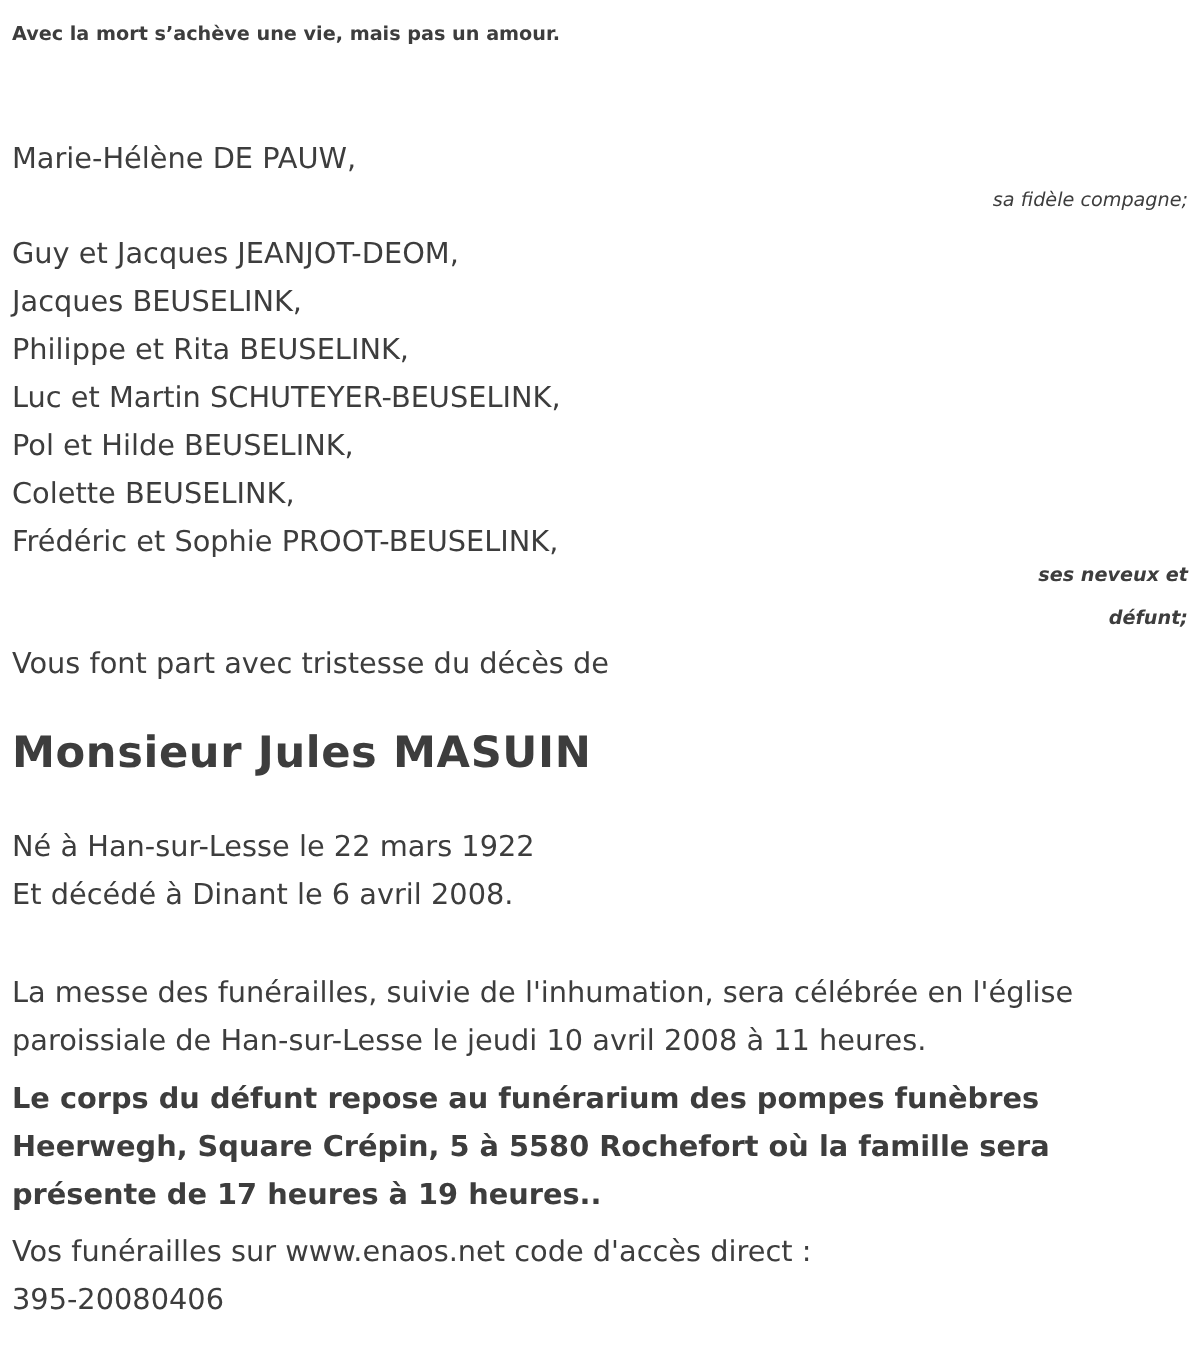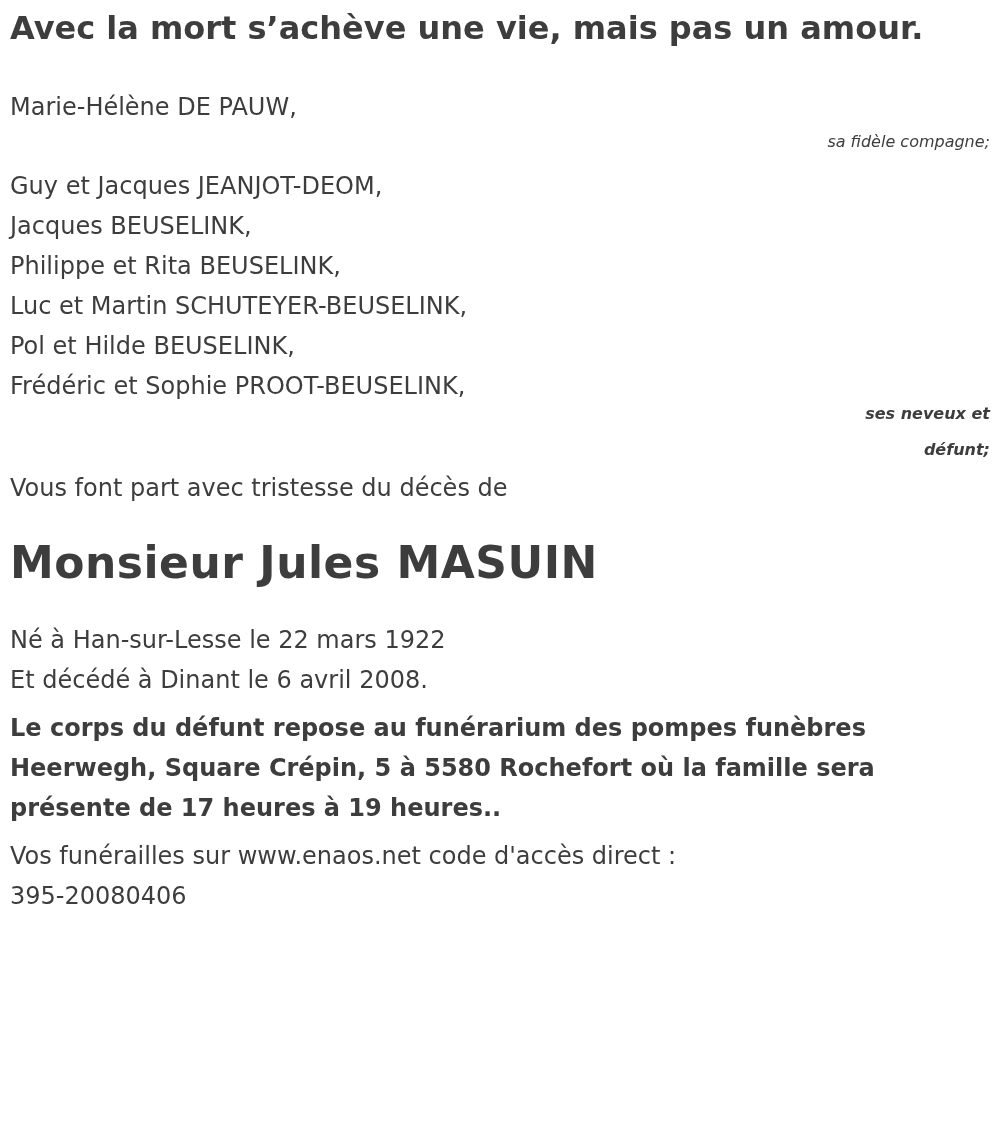--- a/index.html
+++ b/index.html
@@ -15,41 +15,41 @@
     overflow: hidden;
   }
   .page {
     box-sizing: border-box;
     width: 1000px;
     height: 1129px;
     padding: 12px 10px 0 10px;
   }
   p { margin: 0; }
   .epigraph {
-    font-size: 32px;
+    font-size: 16px;
     font-weight: 700;
     line-height: 32px;
-    margin-bottom: 46px;
+    margin-bottom: 71px;
   }
   .line {
     font-size: 24px;
     line-height: 40px;
   }
   .relation {
     font-size: 16px;
     font-style: italic;
     line-height: 36px;
     text-align: right;
   }
   .partner { line-height: 34px; }
   .names { margin-top: 6px; }
   .relations-block { margin-top: -10px; font-weight: bold; }
   .intro { margin-top: 0; }
   .deceased {
-    font-size: 44px;
+    font-size: 36px;
     font-weight: 700;
     line-height: 46px;
     margin: 32px 0 0 0;
     letter-spacing: 0.5px;
   }
   .vitals { margin-top: 34px; }
   .paragraph {
     font-size: 24px;
     line-height: 40px;
   }
@@ -74,37 +74,39 @@
   <p class="line partner">Marie-Hélène DE PAUW,</p>
 
   <p class="relation">sa fidèle compagne;</p>
 
   <div class="names">
     <p class="line">Guy et Jacques JEANJOT-DEOM,</p>
     <p class="line">Jacques BEUSELINK,</p>
     <p class="line">Philippe et Rita BEUSELINK,</p>
     <p class="line">Luc et Martin SCHUTEYER-BEUSELINK,</p>
     <p class="line">Pol et Hilde BEUSELINK,</p>
+    <p class="line">Colette BEUSELINK,</p>
     <p class="line">Frédéric et Sophie PROOT-BEUSELINK,</p>
   </div>
 
   <div class="relations-block">
     <p class="relation">ses neveux et</p>
     <p class="relation">défunt;</p>
   </div>
 
   <p class="line intro">Vous font part avec tristesse du décès de</p>
 
   <h1 class="deceased">Monsieur Jules MASUIN</h1>
 
   <div class="vitals">
     <p class="line">Né à Han-sur-Lesse le 22 mars 1922</p>
     <p class="line">Et décédé à Dinant le 6 avril 2008.</p>
   </div>
 
+  <p class="paragraph ceremony">La messe des funérailles, suivie de l'inhumation, sera célébrée en l'église paroissiale de Han-sur-Lesse le jeudi 10 avril 2008 à 11 heures.</p>
 
   <p class="paragraph funeral">Le corps du défunt repose au funérarium des pompes funèbres Heerwegh, Square Crépin, 5 à 5580 Rochefort où la famille sera présente de 17 heures à 19 heures..</p>
 
   <p class="line condolences">Vos funérailles sur www.enaos.net code d'accès direct :</p>
 
   <p class="line">395-20080406</p>
 
 </div>
 
 </body></html>

